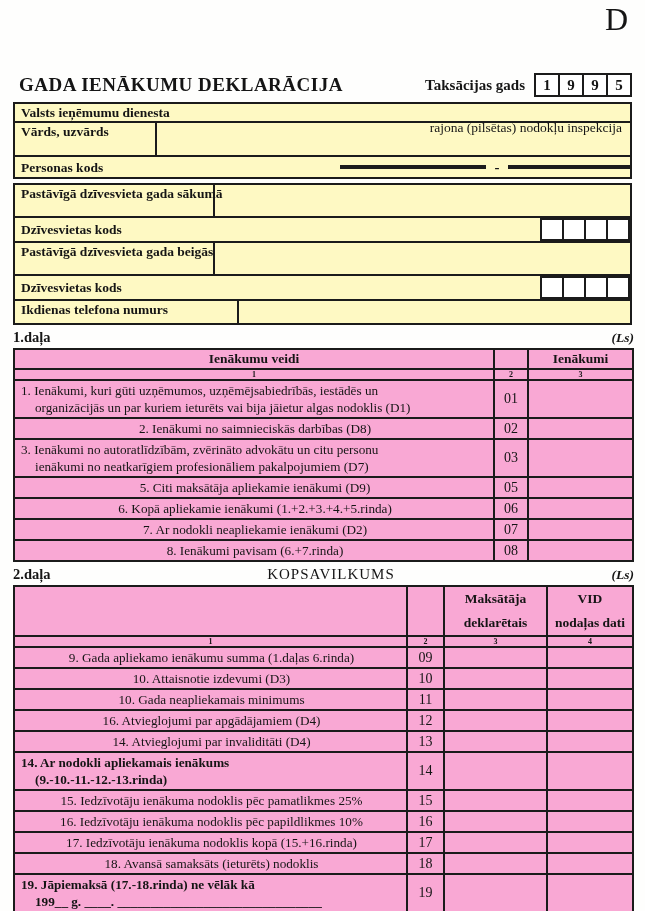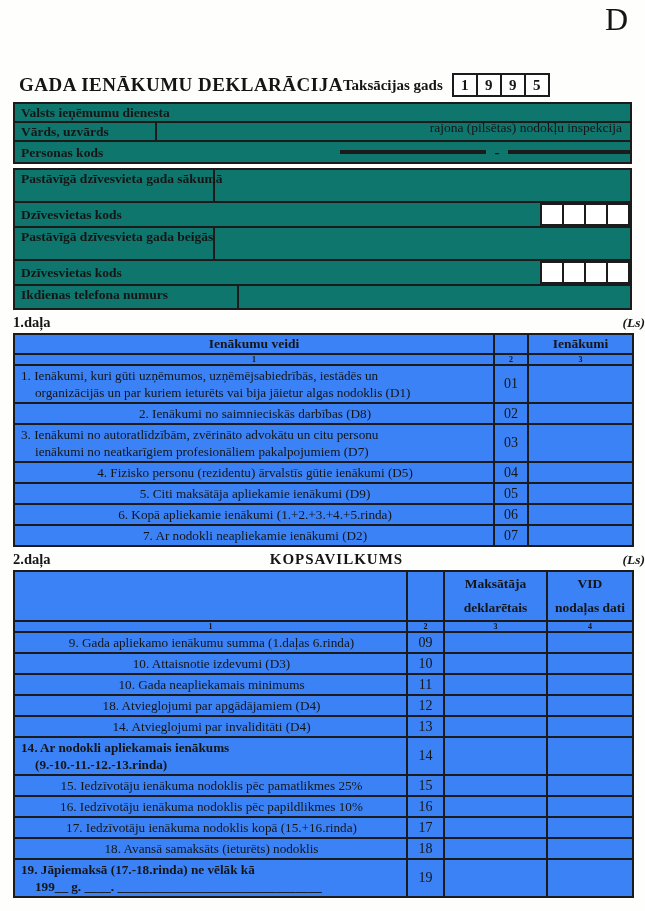--- a/index.html
+++ b/index.html
@@ -13,69 +13,69 @@
     font-family: "Liberation Serif", serif;
     overflow: hidden;
   }
   .corner-d {
     position: absolute; top: 1px; right: 17px;
     font-size: 32px; font-family: "Liberation Serif", serif;
   }
   
   .title-row {
     margin: 72px 13px 0 13px;
-    display: flex; align-items: center;
+    display: flex; justify-content: space-between; align-items: center;
     height: 26px;
   }
   .doc-title { font-size: 19px; font-weight: bold; letter-spacing: .5px; padding-left: 6px; }
   .tax-year { display: flex; align-items: center; gap: 9px; }
   .tax-year-label { font-size: 15px; font-weight: bold; }
   .cells { display: flex; }
   .cell {
     width: 26px; height: 24px; border: 2px solid #1b1b1b; margin-left: -2px;
     display: flex; align-items: center; justify-content: center;
     font-size: 15px; font-weight: bold; background: #fff;
   }
   .cells .cell:first-child { margin-left: 0; }
   
-  .block { margin: 4px 13px 0 13px; border: 2px solid #1b1b1b; background: #0f766e; }
+  .block { margin: 4px 13px 0 13px; border: 2px solid #1b1b1b; background: #fef9c3; }
   .brow { display: flex; align-items: stretch; border-bottom: 2px solid #1b1b1b; }
   .brow:last-child { border-bottom: none; }
   .blabel {
     font-weight: bold; font-size: 13.5px; padding: 1px 4px 0 6px;
     white-space: nowrap;
   }
   .bordered-label { border-right: 2px solid #1b1b1b; }
   .fill { flex: 1; }
   .row-authority { height: 19px; justify-content: space-between; }
   .authority-right { font-size: 13.5px; padding: 16px 8px 0 4px; }
-  .row-name { height: 19px; }
+  .row-name { height: 34px; }
   .row-name .blabel { width: 142px; }
   .row-pcode { height: 20px; align-items: center; }
   .pcode-cells { margin-left: auto; display: flex; align-items: center; height: 100%; }
   .pcode-cells .cell { width: 26px; height: 100%; border-width: 2px; }
   .pcode-dash { width: 22px; text-align: center; font-weight: bold; font-size: 15px; }
   .row-addr { height: 33px; }
   .row-addr .blabel { width: 200px; }
   .row-rescode { height: 25px; align-items: center; }
   .rescode-cells { margin-left: auto; height: 100%; }
   .rescode-cells .cell { width: 24px; height: 100%; }
   .row-phone { height: 22px; }
   .row-phone .blabel { width: 224px; }
   
   .sect-head {
-    margin: 4px 0 0 13px; height: 17px;
+    margin: 4px 11px 0 13px; height: 17px;
     display: flex; align-items: flex-end;
   }
   .sect-label { font-weight: bold; font-size: 14.5px; }
-  .sect-center { flex: 1; text-align: center; font-weight: bold; font-size: 15px; letter-spacing: 1px; }
+  .sect-center { flex: 1; text-align: center; font-weight: normal; font-size: 15px; letter-spacing: 1px; }
   .sect-ls { font-weight: bold; font-style: italic; font-size: 13.5px; }
   .sect-head .side { flex: 1; }
   
-  table { width: 619px; margin: 2px 13px 0 13px; border-collapse: collapse; table-layout: fixed; background: #3b82f6; }
+  table { width: 619px; margin: 2px 13px 0 13px; border-collapse: collapse; table-layout: fixed; background: #f9a8d4; }
   td, th { border: 2px solid #1b1b1b; font-size: 13.2px; vertical-align: middle; }
   th { font-weight: bold; text-align: center; }
   .hdr-row th { height: 20px; font-size: 13.5px; }
   .num-row td { height: 11px; font-size: 8px; font-weight: bold; text-align: center; line-height: 8px; padding: 0; }
   .lblcell { padding: 1px 4px 1px 6px; vertical-align: top; }
   .lblcell .l1 { line-height: 17px; }
   .lblcell .l2 { line-height: 17px; padding-left: 14px; }
   .lblcell .l2:empty { display: none; }
   .codecell { text-align: center; font-size: 14px; }
   .bold-row .lblcell { font-weight: bold; }
@@ -209,44 +209,44 @@
     <tr class="r2h">
       <td class="lblcell">
             <div class="l1">3. Ienākumi no autoratlīdzībām, zvērināto advokātu un citu personu</div>
             <div class="l2">ienākumi no neatkarīgiem profesionāliem pakalpojumiem (D7)</div>
           </td>
       <td class="codecell">03</td>
       <td></td>
     </tr>
     <tr class="r1h">
       <td class="lblcell">
-            <div class="l1">4. Fizisko personu (rezidentu) ārvalstīs gūtie ienākumi (D5)</div>
-          </td>
-      <td class="codecell">04</td>
-      <td></td>
-    </tr>
-    <tr class="r1h">
-      <td class="lblcell">
             <div class="l1">5. Citi maksātāja apliekamie ienākumi (D9)</div>
           </td>
       <td class="codecell">05</td>
       <td></td>
     </tr>
     <tr class="r1h">
       <td class="lblcell">
             <div class="l1">6. Kopā apliekamie ienākumi (1.+2.+3.+4.+5.rinda)</div>
           </td>
       <td class="codecell">06</td>
       <td></td>
     </tr>
     <tr class="r1h">
       <td class="lblcell">
             <div class="l1">7. Ar nodokli neapliekamie ienākumi (D2)</div>
           </td>
       <td class="codecell">07</td>
+      <td></td>
+    </tr>
+    <tr class="r1h">
+      <td class="lblcell">
+            <div class="l1">8. Ienākumi pavisam (6.+7.rinda)</div>
+          </td>
+      <td class="codecell">08</td>
       <td></td>
     </tr>
   </tbody>
     </table>
 
   <div class="sect-head">
     <span class="sect-label">2.daļa</span>
     <span class="sect-center">KOPSAVILKUMS</span>
     <span class="sect-ls">(Ls)</span>
   </div>
@@ -290,21 +290,21 @@
     <tr class="r1h">
       <td class="lblcell">
             <div class="l1">10. Gada neapliekamais minimums</div>
           </td>
       <td class="codecell">11</td>
       <td></td>
       <td></td>
     </tr>
     <tr class="r1h">
       <td class="lblcell">
-            <div class="l1">18. Atvieglojumi par apgādājamiem (D4)</div>
+            <div class="l1">16. Atvieglojumi par apgādājamiem (D4)</div>
           </td>
       <td class="codecell">12</td>
       <td></td>
       <td></td>
     </tr>
     <tr class="r1h">
       <td class="lblcell">
             <div class="l1">14. Atvieglojumi par invaliditāti (D4)</div>
           </td>
       <td class="codecell">13</td>

